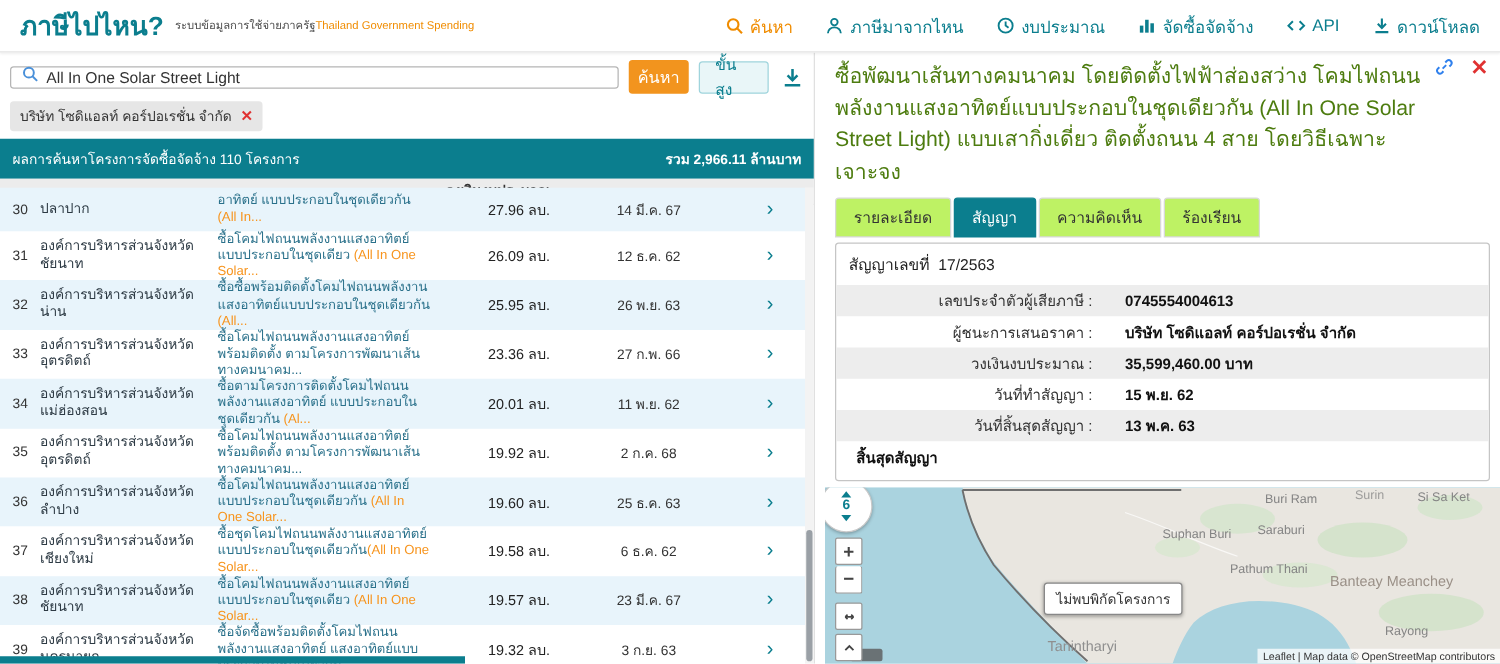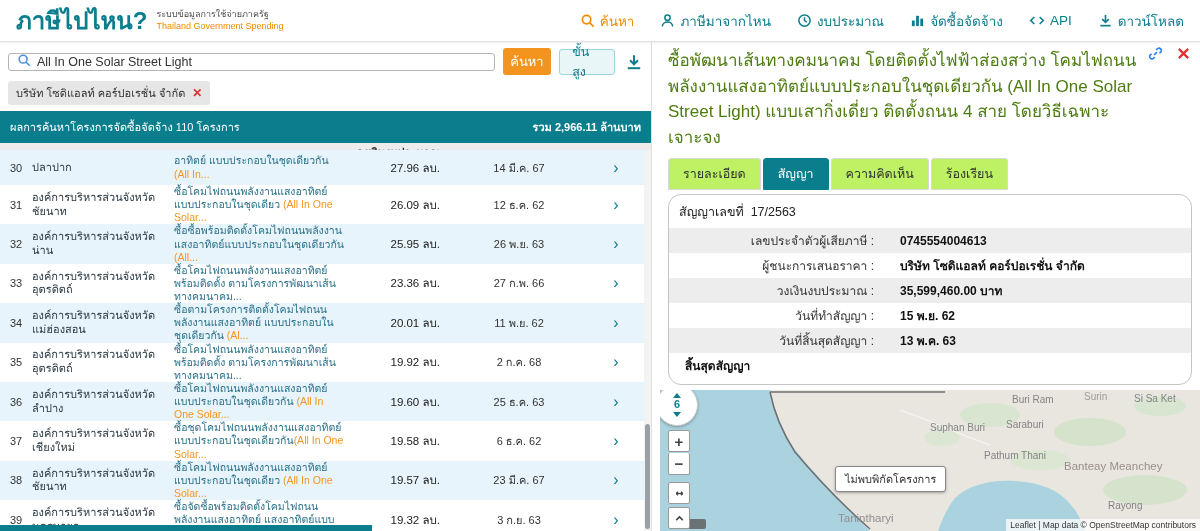--- a/index.html
+++ b/index.html
@@ -5,22 +5,22 @@
   * { margin:0; padding:0; box-sizing:border-box; }
   html,body { width:1200px; height:531px; overflow:hidden; background:#fff;
     font-family:"Liberation Sans", sans-serif; color:#333; }
   .page { position:relative; width:1200px; height:531px; }
 
   
   .topbar { position:absolute; top:0; left:0; right:0; height:42px; background:#fff;
     border-bottom:1px solid #e3e3e3; box-shadow:0 1px 2px rgba(0,0,0,.07);
     display:flex; align-items:center; justify-content:space-between; padding:0 16px; z-index:9; }
   .brand { display:flex; align-items:center; }
-  .logo { font-size:24px; font-weight:bold; color:#0b7e8e; cursor:pointer; }
-  .brand-sub { display:flex; flex-direction:column; margin-left:9px; font-size:9px; line-height:1.25; color:#4a4a4a; }
+  .logo { font-size:21px; font-weight:bold; color:#0b7e8e; cursor:pointer; }
+  .brand-sub { display:flex; flex-direction:row; margin-left:9px; font-size:9px; line-height:1.25; color:#4a4a4a; }
   .brand-sub .en { color:#f08c00; }
   .topnav { display:flex; align-items:center; gap:26px; }
   .nav-item { display:flex; align-items:center; gap:5px; color:#0b7e8e; font-size:13.5px; cursor:pointer; }
   .nav-item.active { color:#f08c00; }
   .nav-ico { display:flex; align-items:center; }
 
   
   .left { position:absolute; top:42px; left:0; width:652px; bottom:0; background:#fff; border-right:1px solid #e0e0e0; }
   .search-row { display:flex; align-items:center; gap:8px; padding:6px 8px 5px; }
   .search-box { width:502px; height:18px; border:1px solid #b5b5b5; border-radius:3px;
@@ -68,21 +68,21 @@
   
   .right { position:absolute; top:42px; left:660px; right:0; bottom:0; background:#fff; }
   .panel-actions { position:absolute; top:4px; right:10px; display:flex; gap:14px; z-index:4; }
   .panel-actions .act { cursor:pointer; display:flex; align-items:center; }
   .detail-title { margin:6px 52px 8px 8px; font-size:17px; color:#4d7c0f; line-height:1.5; }
   .tabs { display:flex; margin:2px 8px 0; gap:2px; }
   .tab { padding:5px 14px; font-size:12.5px; color:#333; background:#bef264; border:1px solid #d8d8d8;
     border-radius:3px 3px 0 0; cursor:pointer; }
   .tab.active { background:#0b7e8e; border-color:#0b7e8e; color:#fff; }
 
-  .contract-box { margin:4px 8px 0; width:524px; border:1px solid #c5c5c5; border-radius:13px; background:#fff; padding-bottom:6px; }
+  .contract-box { margin:4px 8px 0; width:524px; border:1px solid #c5c5c5; border-radius:3px; background:#fff; padding-bottom:6px; }
   .contract-head { padding:7px 10px 6px; font-size:12.5px; color:#222; }
   .field-row { display:grid; grid-template-columns:215px 1fr; min-height:25px; align-items:center; font-size:12px; }
   .field-row:nth-child(odd) { background:#ededed; }
   .f-label { text-align:right; color:#333; padding-right:10px; }
   .f-value { font-weight:bold; color:#111; padding-left:16px; }
 
   
   .map { position:absolute; left:0; right:0; bottom:0; height:141px; background:#aad3df; overflow:hidden; }
   .map svg.base { position:absolute; inset:0; }
   .lb { position:absolute; color:#848484; font-size:10px; pointer-events:none; z-index:1; white-space:nowrap; }

